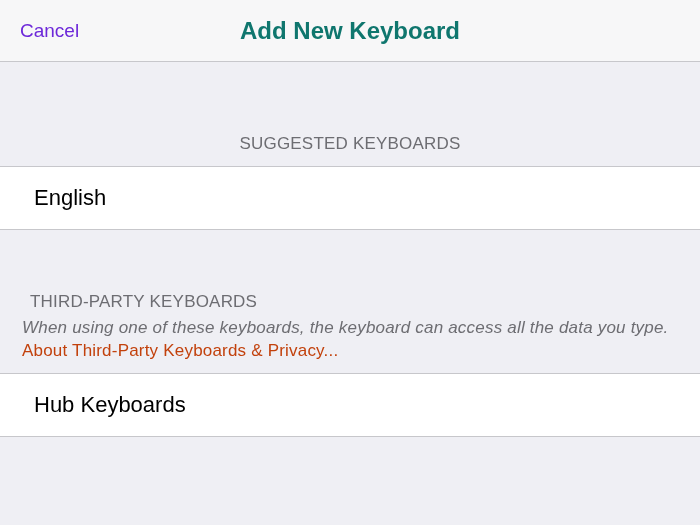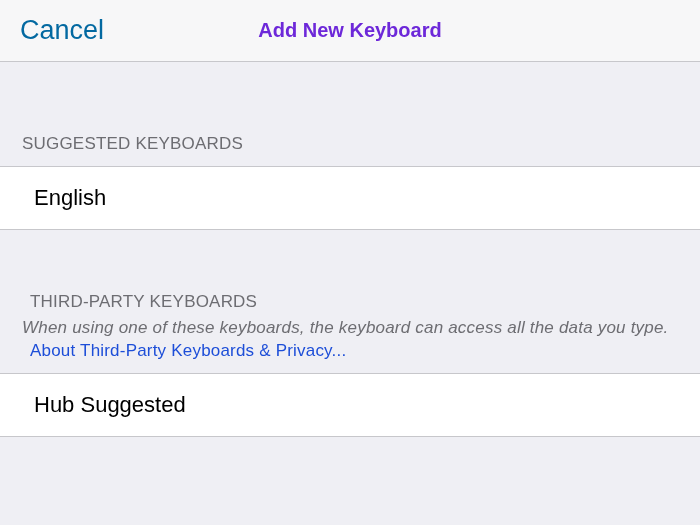--- a/index.html
+++ b/index.html
@@ -18,66 +18,66 @@
     .navbar {
       background: #f7f7f8;
       border-bottom: 1px solid #c7c7cb;
       height: 62px;
       display: flex;
       align-items: center;
       position: relative;
       padding: 0 20px;
     }
     .navbar-cancel {
-      color: #0369a1;
-      font-size: 27px;
+      color: #6d28d9;
+      font-size: 19px;
       font-weight: 400;
       position: absolute;
       left: 20px;
       cursor: pointer;
     }
     .navbar-title {
       position: absolute;
       left: 50%;
       transform: translateX(-50%);
-      color: #6d28d9;
-      font-size: 20px;
+      color: #0f766e;
+      font-size: 24px;
       font-weight: 700;
     }
     .section-header {
       padding: 0 22px;
       color: #6d6d72;
       font-size: 17px;
       letter-spacing: 0.2px;
       text-transform: uppercase;
       line-height: 1.4;
     }
     .section-header.suggested {
       padding-top: 70px;
       padding-bottom: 10px;
+      text-align: center;
     }
     .section-header.thirdparty {
       padding-top: 60px;
       padding-bottom: 10px;
       text-transform: none;
     }
     .section-header.thirdparty .upper {
       text-transform: uppercase;
       display: block;
       margin-bottom: 2px;
       margin-left: 8px;
     }
     .section-header.thirdparty .desc {
       text-transform: none;
       font-style: italic;
     }
     .section-header .privacy-link {
-      color: #1d4ed8;
+      color: #c2410c;
       cursor: pointer;
-      margin-left: 8px;
     }
     .list-row {
       background: #ffffff;
       border-top: 1px solid #c7c7cb;
       border-bottom: 1px solid #c7c7cb;
       padding: 18px 34px;
       font-size: 22px;
       color: #000;
       cursor: pointer;
     }
@@ -92,13 +92,13 @@
 
 <div class="section-header suggested">Suggested Keyboards</div>
 
 <div class="list-row">English</div>
 
 <div class="section-header thirdparty">
   <span class="upper">Third-Party Keyboards</span>
   <span class="desc">When using one of these keyboards, the keyboard can access all the data you type. </span><span class="privacy-link">About Third-Party Keyboards &amp; Privacy...</span>
 </div>
 
-<div class="list-row">Hub Suggested</div>
+<div class="list-row">Hub Keyboards</div>
 
 </body></html>

